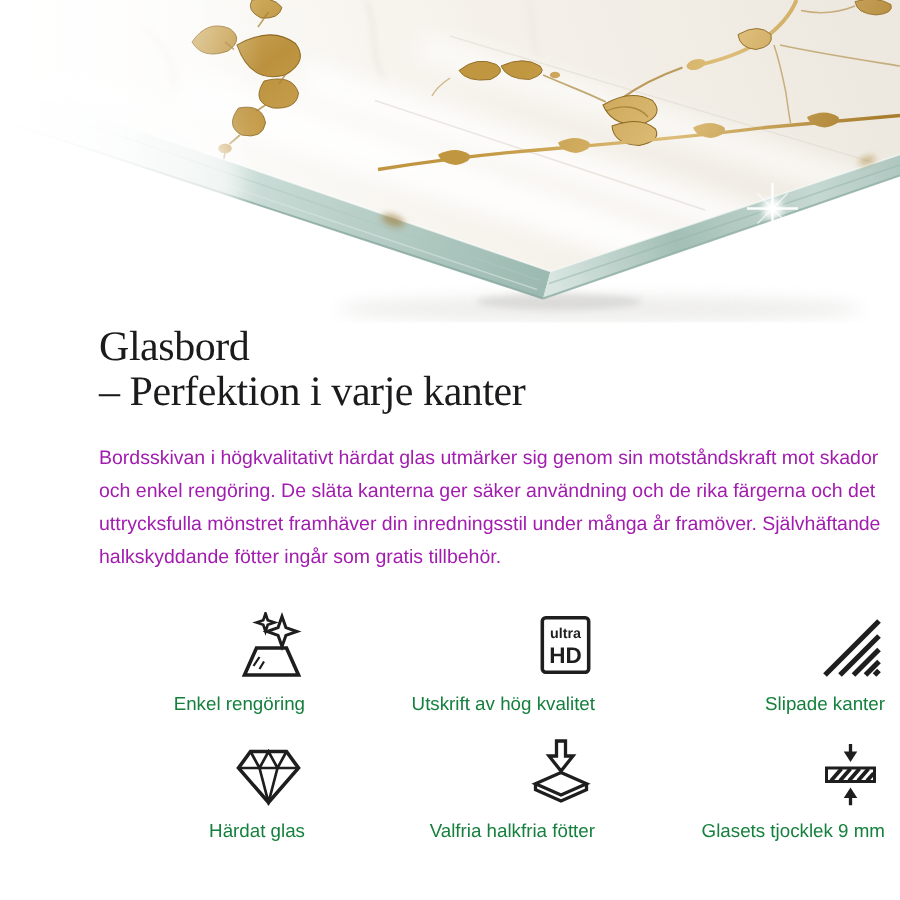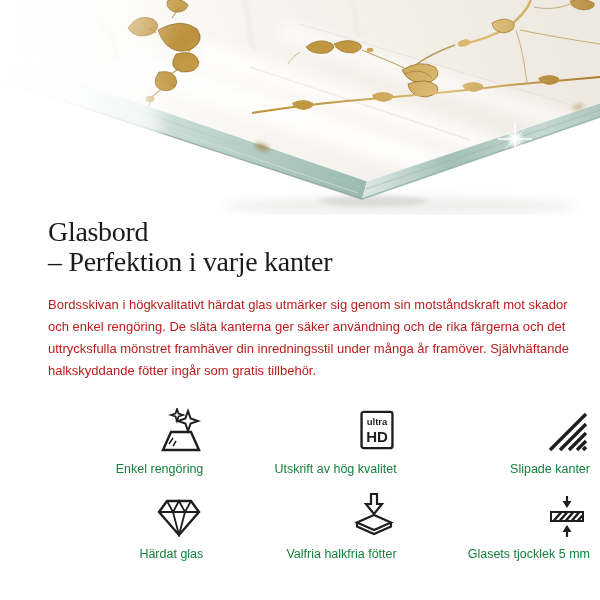--- a/index.html
+++ b/index.html
@@ -5,36 +5,36 @@
   html, body {
     margin: 0; padding: 0;
     width: 600px; height: 600px;
     overflow: hidden;
     background: #ffffff;
     font-family: "Liberation Sans", sans-serif;
   }
   .page { width: 600px; height: 600px; background: #fff; }
   .hero { width: 600px; height: 215px; }
   .hero svg { display: block; }
-  .content { padding: 0 48px; }
+  .content { padding: 0 66px; }
   h1 {
     margin: 2px 0 0 0;
     font-family: "Liberation Serif", serif;
     font-weight: 400;
     font-size: 28px;
     line-height: 30px;
     letter-spacing: -0.3px;
     color: #1b1b1d;
   }
   h1 span { display: block; }
   .desc { margin-top: 17px; }
   .dline {
     font-size: 13px;
     line-height: 22px;
-    color: #b91c1c;
+    color: #a21caf;
     white-space: nowrap;
   }
   .features {
     margin-top: 26px;
     padding: 0 10px;
     display: grid;
     grid-template-columns: repeat(3, 1fr);
     row-gap: 16px;
   }
   .feat { display: flex; flex-direction: column; align-items: flex-end; }
@@ -274,17 +274,17 @@
             <path d="M10 27.5 L17 19.5"></path>
             <path d="M16 27.5 L23 19.5"></path>
             <path d="M22 27.5 L29 19.5"></path>
             <path d="M28 27.5 L35 19.5"></path>
             <path d="M34 27.5 L38.5 22.5"></path>
           </g>
           <polygon points="18.5,39 27.5,39 23,32" fill="#1e1e1e"></polygon>
           <path d="M23 38 L23 44" stroke="#1e1e1e" stroke-width="2.2" fill="none"></path>
         </svg>
       </div>
-      <div class="lbl">Glasets tjocklek 5 mm</div>
+      <div class="lbl">Glasets tjocklek 9 mm</div>
     </div>
 
   </div>
 </div>
 
 </body></html>

